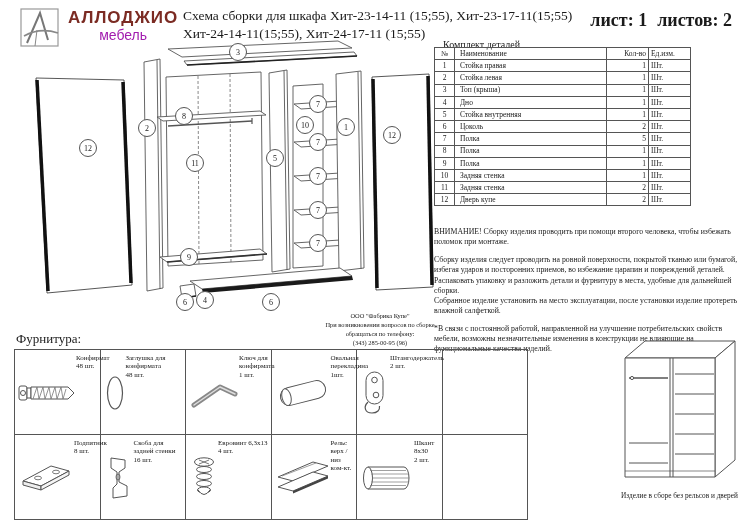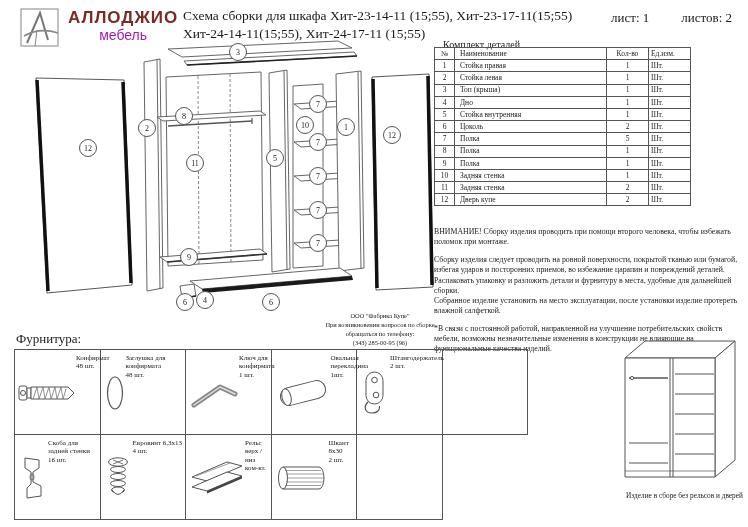--- a/index.html
+++ b/index.html
@@ -5,45 +5,45 @@
   * { margin:0; padding:0; box-sizing:border-box; }
   html,body { background:#fff; }
   body { width:748px; height:527px; font-family:"Liberation Serif",serif; color:#1a1a1a; position:relative; overflow:hidden; }
 
   .logo { position:absolute; left:20px; top:8px; display:flex; gap:8px; align-items:flex-start; }
   .logo-text { text-align:center; }
   .logo-name { font-family:"Liberation Sans",sans-serif; font-weight:bold; font-size:17px; letter-spacing:1px; color:#7b2b23; }
   .logo-sub  { font-family:"Liberation Sans",sans-serif; font-size:14px; color:#a21caf; margin-top:-1px; }
 
   .title { position:absolute; left:183px; top:7px; font-size:13.5px; line-height:1.3; }
-  .sheetinfo { position:absolute; right:16px; top:10px; font-size:13px; display:flex; gap:32px; }
+  .sheetinfo { position:absolute; right:16px; top:10px; font-size:18px; display:flex; gap:10px;font-weight:bold; }
 
   .parts-title { position:absolute; left:443px; top:39px; font-size:10px; }
   .parts-table { position:absolute; left:434px; top:47px; border-collapse:collapse; font-size:7.5px; }
   .parts-table th, .parts-table td { border:1px solid #555; font-weight:normal; height:12.2px; padding:0 2px; line-height:1; }
   .parts-table .c0 { width:20px; text-align:center; }
   .parts-table .c1 { width:152px; text-align:left; padding-left:5px; }
-  .parts-table .c2 { width:42px; text-align:center; }
+  .parts-table .c2 { width:42px; text-align:right; }
   .parts-table .c3 { width:42px; text-align:left; }
 
   .notes { position:absolute; left:434px; top:227px; width:312px; font-size:7.8px; line-height:1.3; }
   .notes .blk { margin-bottom:8px; }
 
   .maker { position:absolute; left:290px; top:312px; width:180px; text-align:center; font-size:6.4px; line-height:1.4; }
 
   .hw-title { position:absolute; left:16px; top:331px; font-size:13px; }
   .hw-grid { position:absolute; left:14px; top:349px; border-top:1px solid #555; border-left:1px solid #555; }
   .hw-row { display:flex; }
   .hw-cell { width:85.5px; height:85px; border-right:1px solid #555; border-bottom:1px solid #555;
              display:flex; justify-content:space-between; padding:4px 3px 2px; }
   .hw-icon { flex:1; display:flex; align-items:center; justify-content:center; }
   .hw-cap { font-size:7px; line-height:1.2; }
 
   .assembled { position:absolute; left:613px; top:332px; width:135px; }
-  .assembled-cap { font-size:7.3px; margin-top:3px; padding-left:8px;text-align:center; }
+  .assembled-cap { font-size:7.3px; margin-top:3px; padding-left:8px; }
 
   .diagram { position:absolute; left:10px; top:40px; }
   .lbl-circle { fill:#fff; stroke:#555; stroke-width:1; }
   .lbl-text { font-size:8px; text-anchor:middle; fill:#222; font-family:"Liberation Serif",serif; }
   .sym-defs { position:absolute; width:0; height:0; overflow:hidden; }
 </style>
 </head>
 <body>
 
 <svg class="sym-defs" xmlns="http://www.w3.org/2000/svg">
@@ -414,20 +414,31 @@
         <div class="hw-cap">
           <div>Штангодержатель</div>
           <div>2 шт.</div>
         </div>
       </div>
       <div class="hw-cell"></div>
     </div>
   <div class="hw-row">
       <div class="hw-cell">
         <div class="hw-icon">
+          <svg width="56" height="36">
+            <use href="#sym-footplate"></use>
+          </svg>
+        </div>
+        <div class="hw-cap">
+          <div>Подпятник</div>
+          <div>8 шт.</div>
+        </div>
+      </div>
+      <div class="hw-cell">
+        <div class="hw-icon">
           <svg width="30" height="46">
             <use href="#sym-bracket"></use>
           </svg>
         </div>
         <div class="hw-cap">
           <div>Скоба для задней стенки</div>
           <div>16 шт.</div>
         </div>
       </div>
       <div class="hw-cell">

